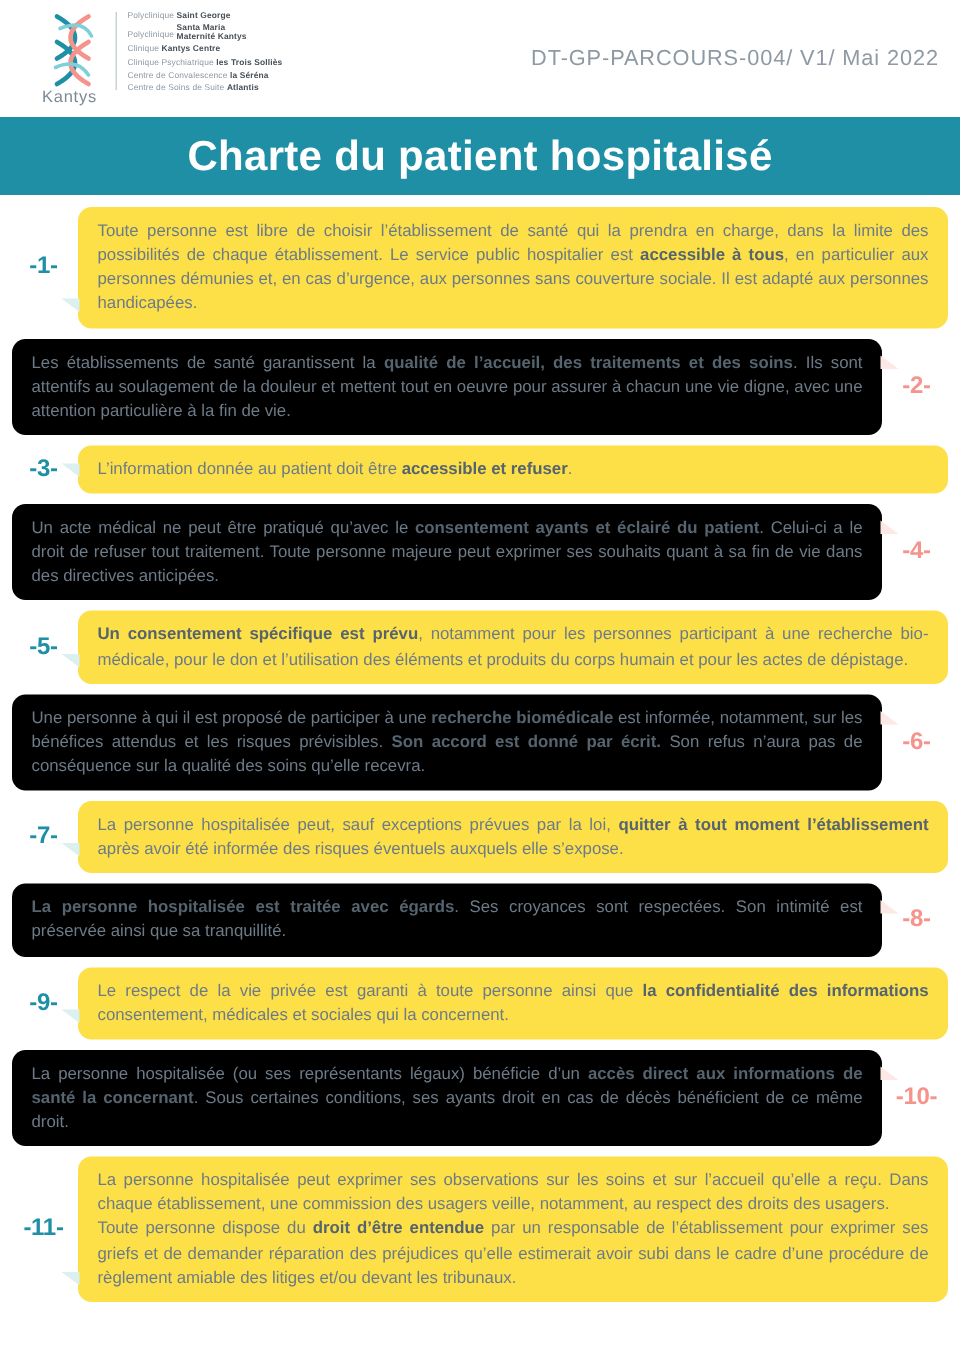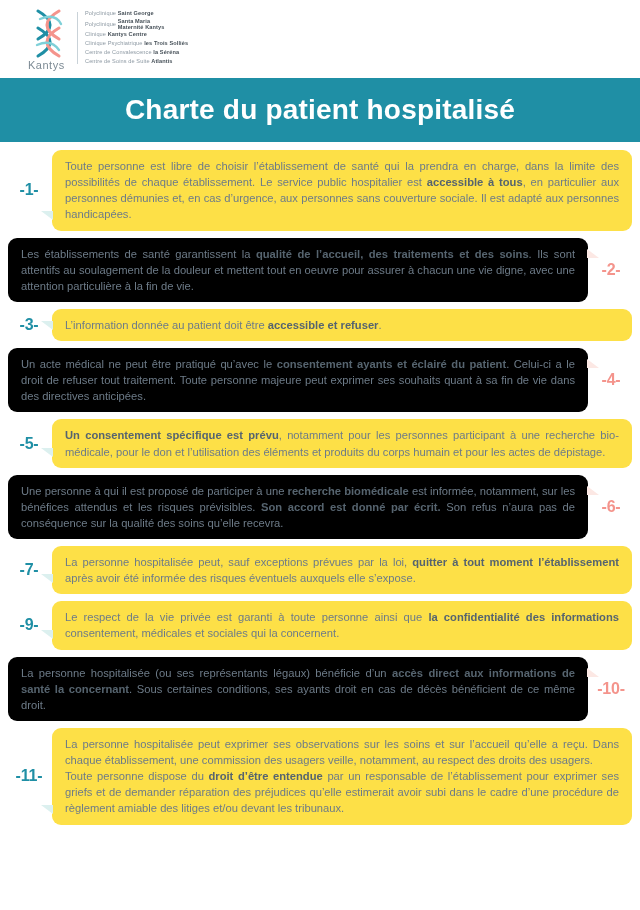--- a/index.html
+++ b/index.html
@@ -3,31 +3,31 @@
 <meta charset="utf-8">
 <style>
   html,body{margin:0;padding:0;}
   body{
     width:640px;height:910px;background:#ffffff;
     font-family:"Liberation Sans","DejaVu Sans",sans-serif;
     overflow:hidden;position:relative;
   }
   
   .header{height:78px;display:flex;align-items:center;padding:0 14px 0 28px;box-sizing:border-box;}
-  .brand{display:flex;align-items:center;}
+  .brand{display:flex;align-items:flex-start;}
   .logo-mark{width:42px;height:62px;position:relative;flex:0 0 auto;}
   .logo-word{font-size:11px;color:#7d8b95;letter-spacing:.5px;position:absolute;left:0;bottom:-1px;}
   .brand-divider{width:1px;background:#c9d2d8;height:52px;margin:0 7px 2px 7px;}
   .brand-lines{display:flex;flex-direction:column;justify-content:center;gap:1px;padding-bottom:2px;}
   .bl{font-size:5.6px;color:#8d99a3;line-height:1.42;white-space:nowrap;letter-spacing:.1px;}
   .bl b{color:#465058;font-weight:bold;}
   .bl .two{display:inline-block;vertical-align:middle;line-height:1.05;}
   .doc-ref{margin-left:auto;font-size:14.5px;color:#8e99a3;letter-spacing:.6px;white-space:nowrap;}
   
-  .title-band{background:#1f8fa5;height:64px;display:flex;align-items:center;justify-content:center;}
+  .title-band{background:#1f8fa5;height:52px;display:flex;align-items:center;justify-content:center;}
   .title-band h1{margin:0;color:#ffffff;font-size:28px;font-weight:bold;letter-spacing:.2px;}
   
   .articles{padding:8px 0 0 0;}
   .art{position:relative;display:flex;align-items:center;margin-bottom:7px;}
   .art .num{
     font-size:16px;font-weight:bold;flex:0 0 auto;text-align:center;
     letter-spacing:-.2px;
   }
   .art .bubble{
     position:relative;box-sizing:border-box;
@@ -78,20 +78,21 @@
     <div class="brand-divider"></div>
     <div class="brand-lines">
         <div class="bl"><span>Polyclinique </span><b>Saint George</b></div>
         <div class="bl"><span>Polyclinique </span><b class="two"><div>Santa Maria</div><div>Maternité Kantys</div></b></div>
         <div class="bl"><span>Clinique </span><b>Kantys Centre</b></div>
         <div class="bl"><span>Clinique Psychiatrique </span><b>les Trois Solliès</b></div>
         <div class="bl"><span>Centre de Convalescence </span><b>la Séréna</b></div>
         <div class="bl"><span>Centre de Soins de Suite </span><b>Atlantis</b></div>
       </div>
   </div>
+  <div class="doc-ref">DT-GP-PARCOURS-004/ V1/ Mai 2022</div>
 </div>
 
 <div class="title-band">
   <h1>Charte du patient hospitalisé</h1>
 </div>
 
 <div class="articles">
     <div class="art teal">
       <div class="num">-1-</div>
       <div class="bubble"><span>Toute personne est libre de choisir l’établissement de santé qui la prendra en charge, dans la limite des possibilités de chaque établissement. Le service public hospitalier est </span><b>accessible à tous</b><span>, en particulier aux personnes démunies et, en cas d’urgence, aux personnes sans couverture sociale. Il est adapté aux personnes handicapées.</span></div>
@@ -113,20 +114,24 @@
       <div class="bubble"><b>Un consentement spécifique est prévu</b><span>, notamment pour les personnes participant à une recherche bio-médicale, pour le don et l’utilisation des éléments et produits du corps humain et pour les actes de dépistage.</span></div>
     </div>
     <div class="art pink">
       <div class="bubble"><span>Une personne à qui il est proposé de participer à une </span><b>recherche biomédicale</b><span> est informée, notamment, sur les bénéfices attendus et les risques prévisibles. </span><b>Son accord est donné par écrit.</b><span> Son refus n’aura pas de conséquence sur la qualité des soins qu’elle recevra.</span></div>
       <div class="num">-6-</div>
     </div>
     <div class="art teal">
       <div class="num">-7-</div>
       <div class="bubble"><span>La personne hospitalisée peut, sauf exceptions prévues par la loi, </span><b>quitter à tout moment l’établissement</b><span> après avoir été informée des risques éventuels auxquels elle s’expose.</span></div>
     </div>
+    <div class="art pink">
+      <div class="bubble"><b>La personne hospitalisée est traitée avec égards</b><span>. Ses croyances sont respectées. Son intimité est préservée ainsi que sa tranquillité.</span></div>
+      <div class="num">-8-</div>
+    </div>
     <div class="art teal">
       <div class="num">-9-</div>
       <div class="bubble"><span>Le respect de la vie privée est garanti à toute personne ainsi que </span><b>la confidentialité des informations</b><span> consentement, médicales et sociales qui la concernent.</span></div>
     </div>
     <div class="art pink">
       <div class="bubble"><span>La personne hospitalisée (ou ses représentants légaux) bénéficie d’un </span><b>accès direct aux informations de santé la concernant</b><span>. Sous certaines conditions, ses ayants droit en cas de décès bénéficient de ce même droit.</span></div>
       <div class="num">-10-</div>
     </div>
     <div class="art teal">
       <div class="num">-11-</div>

